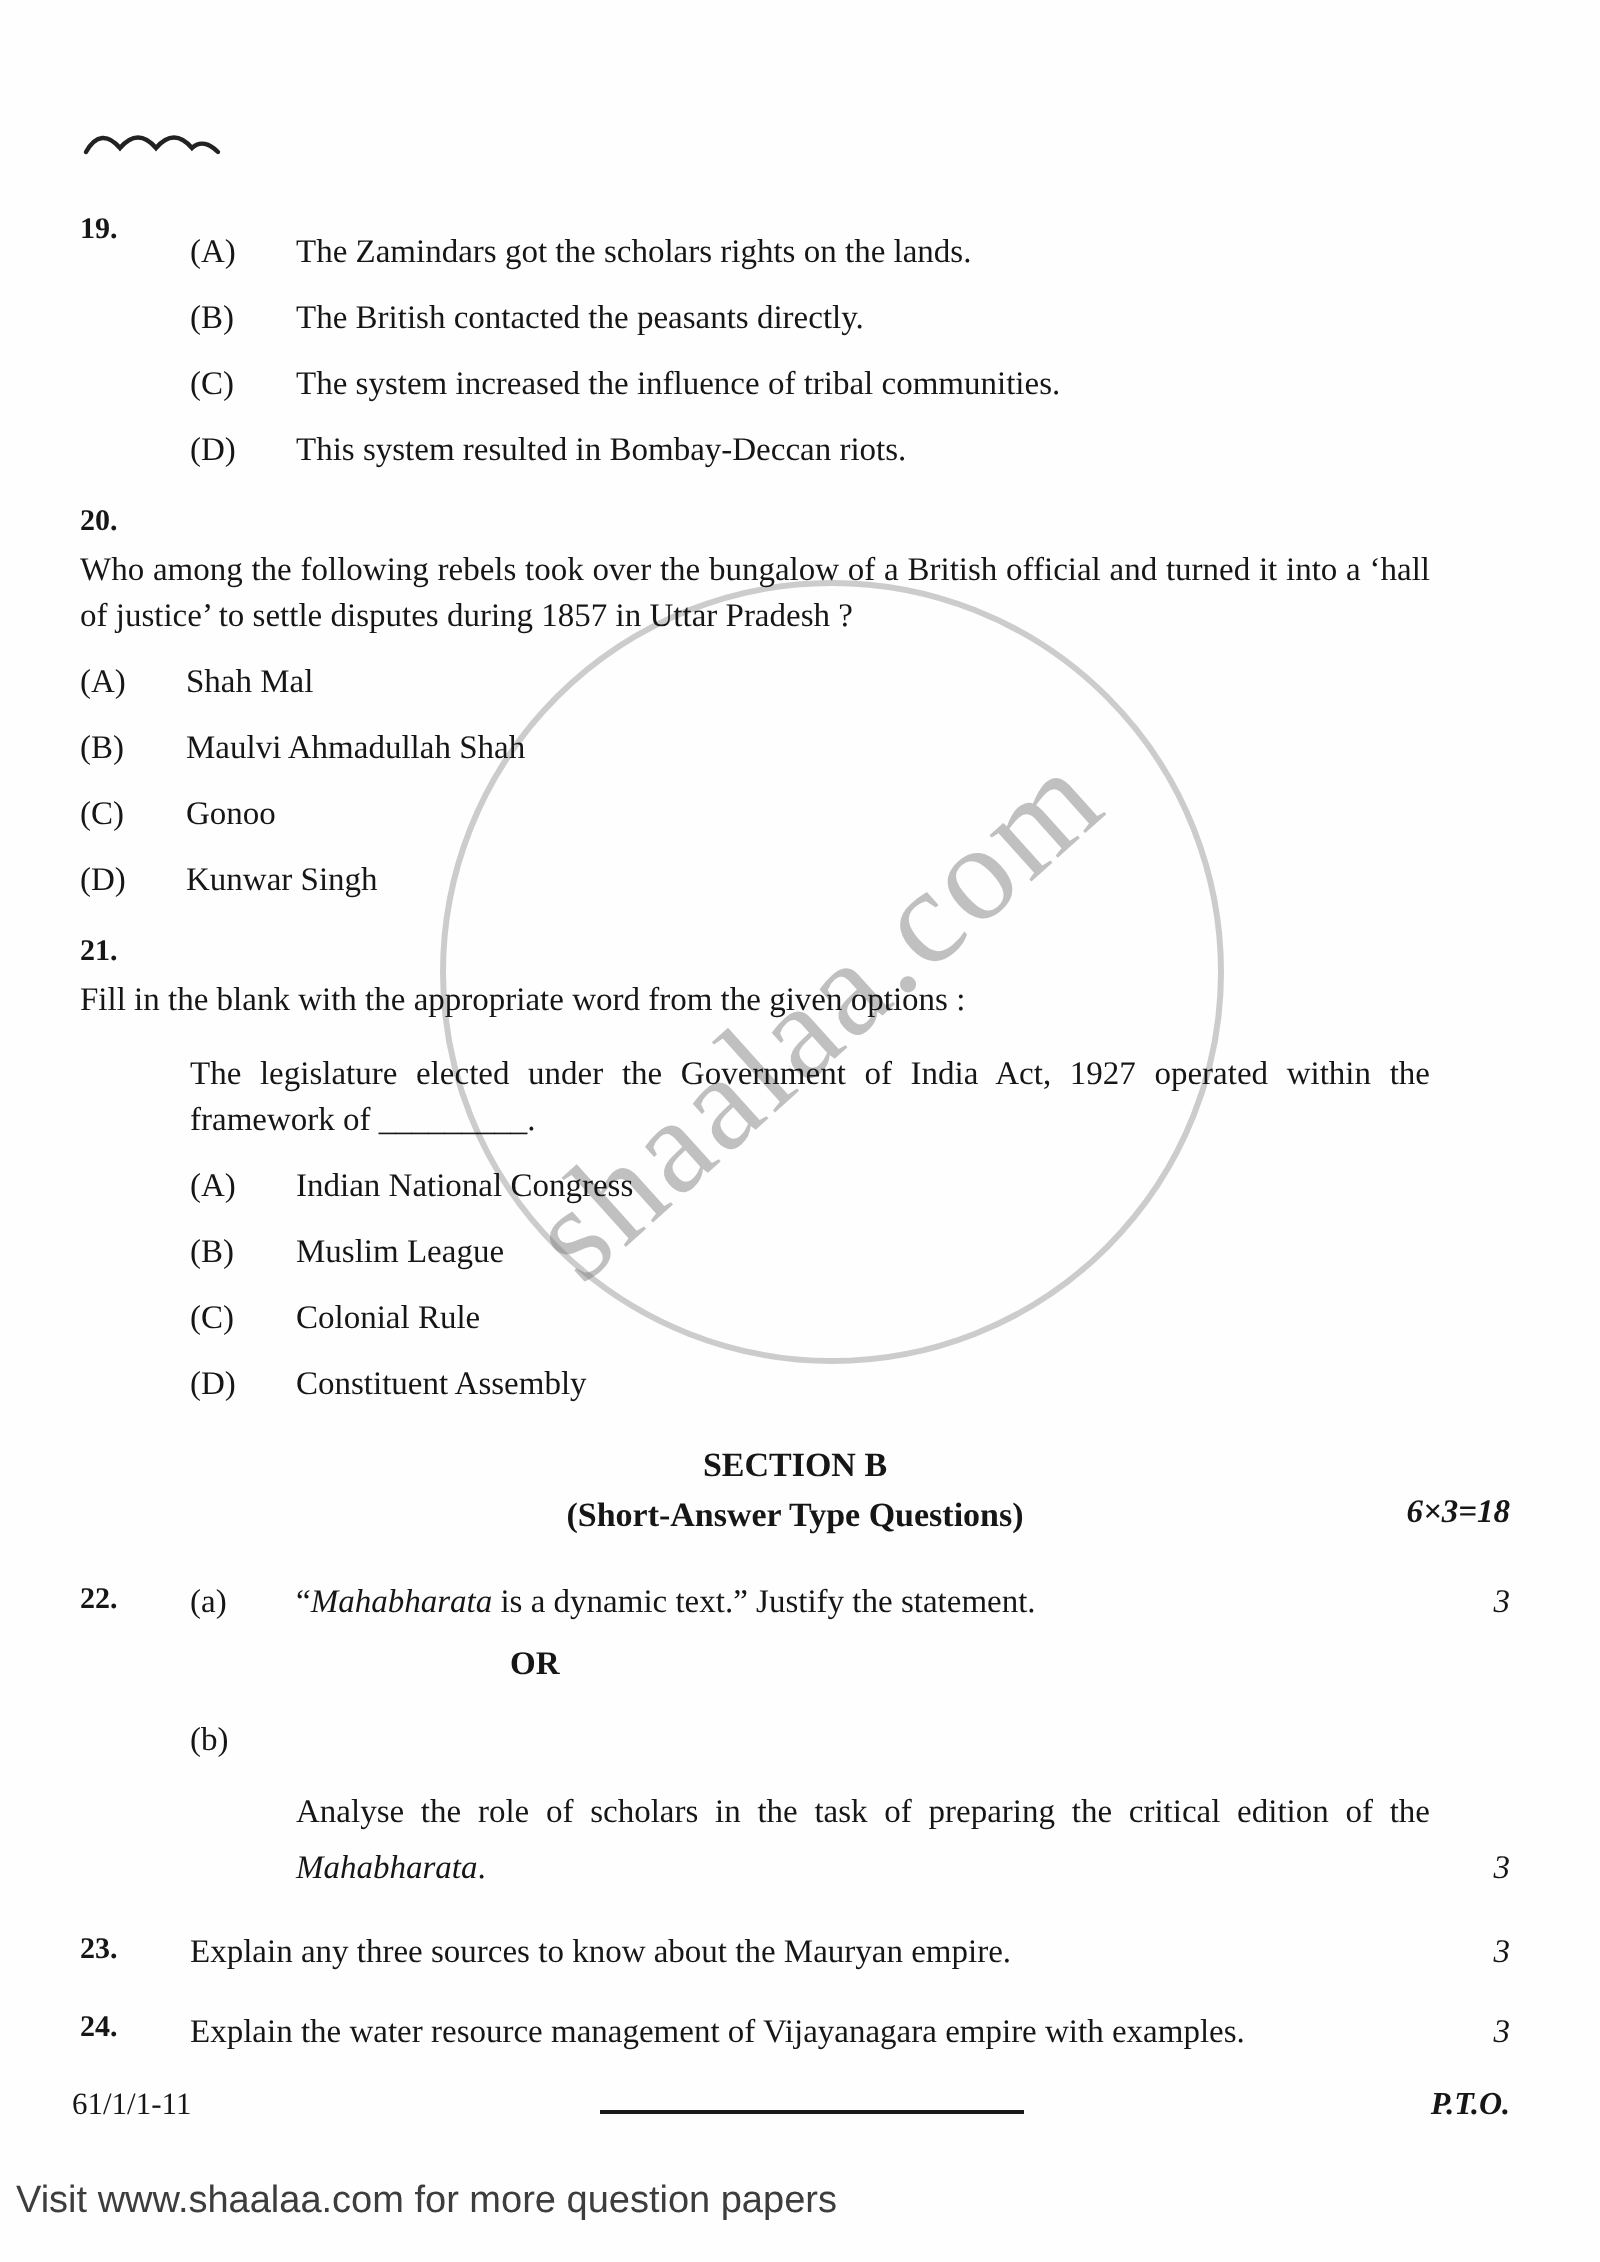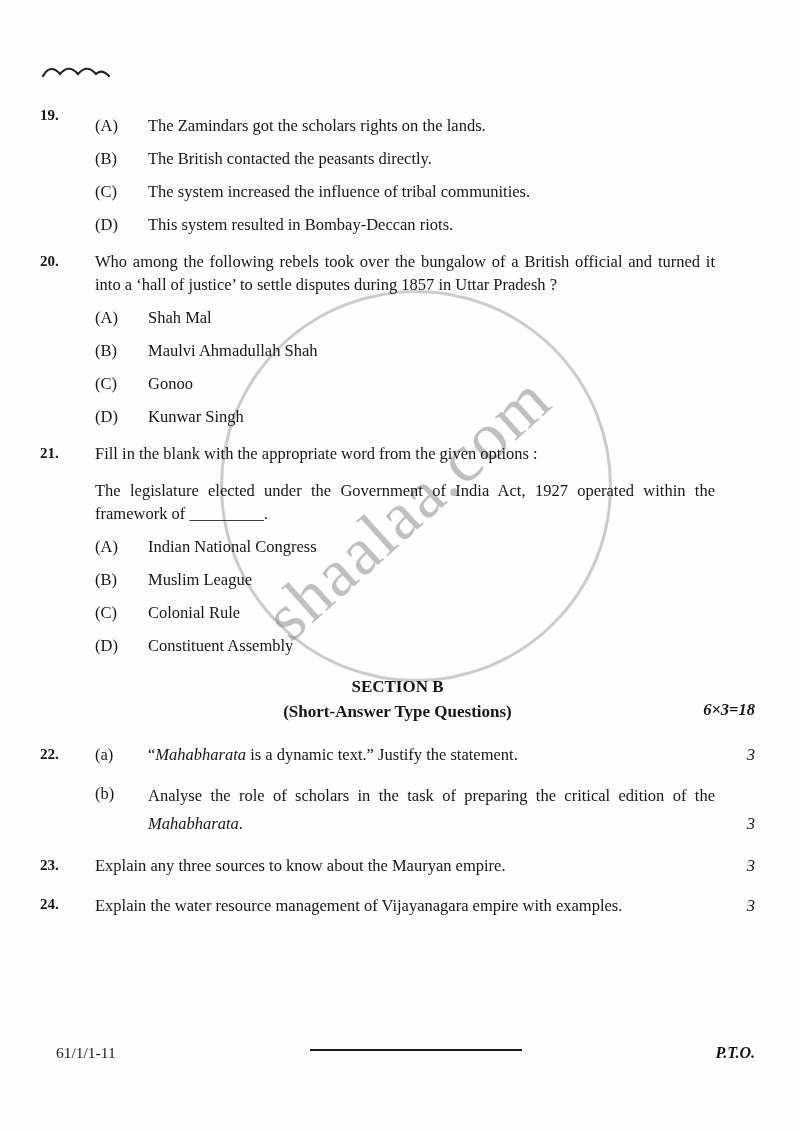--- a/index.html
+++ b/index.html
@@ -36,40 +36,40 @@
     flex:1; font-size:16.5px; line-height:23px; text-align:justify;
     position:relative; margin-right:40px;
   }
   .marks {
     position:absolute; right:-40px; bottom:0; font-style:italic; font-size:16.5px;
   }
   .opt { display:flex; margin-top:10px; text-align:left; }
   .optlabel { width:53px; font-size:16.5px; line-height:23px; }
   .opttext { flex:1; font-size:16.5px; line-height:23px; }
 
-  .mt14 { margin-top:14px; } .mt16 { margin-top:16px; }
+  .mt14 { margin-top:14px;flex-direction:column; } .mt16 { margin-top:16px; }
   .mt18 { margin-top:18px; } .mt22 { margin-top:22px; }
 
   .fillpara { margin:14px 40px 0 55px; font-size:16.5px; line-height:23px; text-align:justify; }
 
   .section-head { position:relative; margin-top:18px; text-align:center; }
   .section-title { font-weight:bold; font-size:17px; line-height:24px; }
   .section-sub { font-weight:bold; font-size:17px; line-height:26px; position:relative; }
   .section-marks {
     position:absolute; right:0; bottom:2px; font-style:italic; font-weight:bold; font-size:16.5px;
   }
 
   .or-line { font-weight:bold; font-size:16.5px; margin:10px 0 0 215px; }
-  .lh28 { line-height:28px; }
+  .lh28 { line-height:28px;margin-top:34px; }
   .lh26 { line-height:26px; }
   i { font-style:italic; }
 
   .footer {
-    position:absolute; top:1044px; left:56px; right:45px; z-index:1;
-    display:flex; justify-content:space-between; align-items:flex-start;gap:33px;
+    position:absolute; top:1044px; left:36px; right:45px; z-index:1;
+    display:flex; justify-content:space-between; align-items:center;gap:33px;
   }
   .footer-left { font-size:15.5px; }
   .footer-center { text-align:center; font-weight:bold; font-style:italic; font-size:16px; }
   .footer-rule { width:212px; border-top:2px solid #1a1a1a; margin-top:5px; }
   .footer-right { font-weight:bold; font-style:italic; font-size:16px; }
 
   .bottom-note {
     position:absolute; top:1090px; left:8px; z-index:1;
     font-family:"Liberation Sans", sans-serif; font-size:19px; color:#3d3d3d;
   }
@@ -176,20 +176,21 @@
 
     <div class="q mt18">
       <div class="qnum">22.</div>
       <div class="sublabel">(a)</div>
       <div class="qbody">
         <span>“</span><i>Mahabharata</i><span> is a dynamic text.” Justify the statement.</span>
         <span class="marks">3</span>
       </div>
     </div>
 
+    <div class="or-line">OR</div>
 
     <div class="q mt16">
       <div class="qnum"></div>
       <div class="sublabel">(b)</div>
       <div class="qbody lh28">
         <span>Analyse the role of scholars in the task of preparing the critical edition of the </span><i>Mahabharata</i><span>.</span>
         <span class="marks">3</span>
       </div>
     </div>
 
@@ -212,14 +213,15 @@
   </div>
 
   <div class="footer">
     <div class="footer-left">61/1/1-11</div>
     <div class="footer-center">
       <div class="footer-rule"></div>
     </div>
     <div class="footer-right">P.T.O.</div>
   </div>
 
+  <div class="bottom-note">Visit www.shaalaa.com for more question papers</div>
 
 </div>
 
 </body></html>

